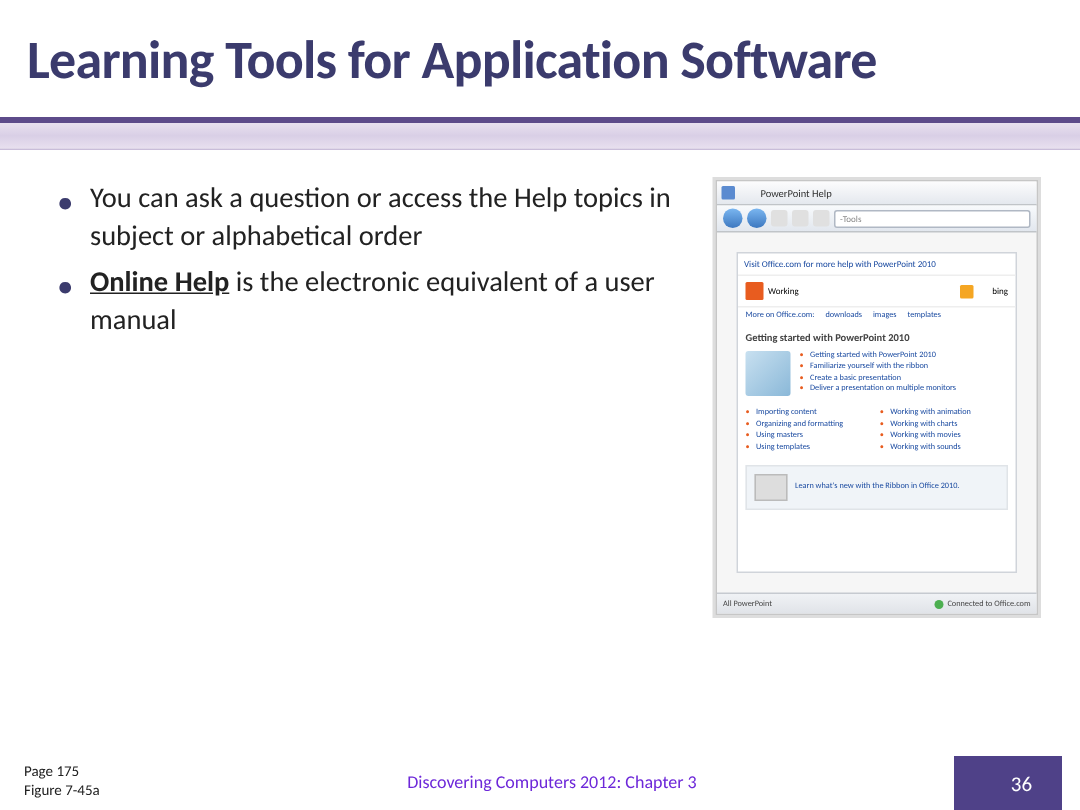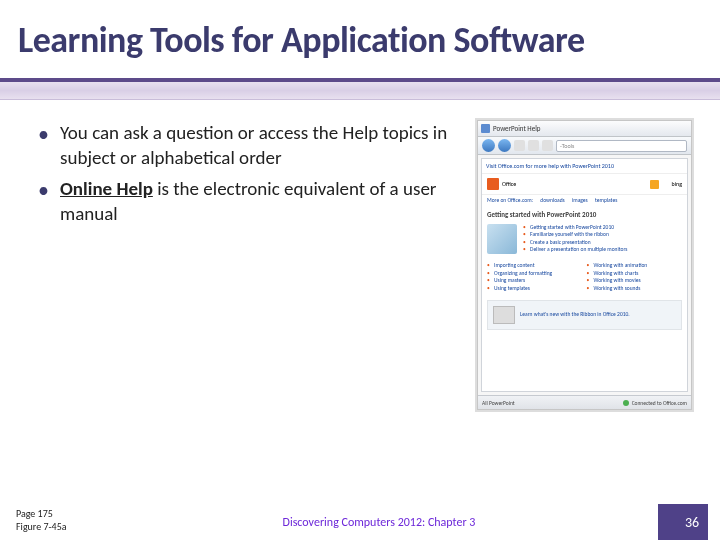--- a/index.html
+++ b/index.html
@@ -61,21 +61,21 @@
     flex-direction: column;
     box-shadow: 0 0 0 2px #ddd;
   }
   .hw-titlebar {
     height: 16px;
     background: linear-gradient(#fcfcfd,#e4e8ee);
     border-bottom: 1px solid #c0c4c8;
     display: flex;
     align-items: center;
     padding: 0 3px;
-    gap: 3px;
+    gap: 17px;
   }
   .hw-icon { width: 9px; height: 9px; background: #5b8bd0; border-radius: 1px; }
   .hw-title-text { color:#333; flex:1; font-size:7px; }
   .hw-toolbar {
     height: 18px;
     background: linear-gradient(#f8fafc,#e2e7ee);
     border-bottom: 1px solid #c0c4c8;
     display: flex;
     align-items: center;
     padding: 0 4px;
@@ -85,21 +85,21 @@
   .hw-stop { width:11px; height:11px; background:#e0e0e0; border-radius:2px;}
   .hw-search {
     flex: 1;
     height: 12px;
     background: #fff;
     border: 1px solid #b0b8c4;
     border-radius: 2px;
     display:flex; align-items:center; padding:0 3px;
     color:#888;
   }
-  .hw-body { flex:1; background:#fff; border:1px solid #d0d4da; margin:3px; overflow:hidden; display:flex; flex-direction:column;}
+  .hw-body { flex:1; background:#fff; border:1px solid #d0d4da; margin:13px; overflow:hidden; display:flex; flex-direction:column;}
   .hw-top-link { padding:3px 4px; color:#1a4aa0; font-size:6px; border-bottom:1px solid #eee;}
   .hw-brandrow { padding:4px 5px; display:flex; align-items:center; justify-content:space-between; border-bottom:1px solid #eee;}
   .office-logo { display:flex; align-items:center; gap:3px;}
   .office-sq { width:12px; height:12px; background:#e85c1f; border-radius:1px; }
   .bing-logo { display:flex; align-items:center; gap:12px;}
   .bing-sq { width:9px; height:9px; background:#f5a623; border-radius:1px;}
   .hw-subnav { padding:2px 5px; color:#1a4aa0; font-size:5.5px;}
   .hw-subnav span { margin-right:6px; }
   .hw-section-title { font-weight:bold; color:#444; font-size:7px; padding:5px 5px 2px;}
   .hw-getting { display:flex; padding:3px 5px 6px; gap:6px;}
@@ -133,21 +133,21 @@
   }
   .footer-center {
     flex: 1;
     display: flex;
     align-items: center;
     justify-content: center;
     font-size: 12px;
     color: #6d28d9;
   }
   .footer-right {
-    width: 50px;
+    width: 72px;
     background: #4f4188;
     color: #fff;
     display: flex;
     align-items: center;
     justify-content: center;
     font-size: 14px;
     padding-left: 18px;
   }
 </style>
 </head>
@@ -180,21 +180,21 @@
       <div class="hw-search">
         <span textcontent="Search">- </span>
         <span>Tools</span>
       </div>
     </div>
     <div class="hw-body">
       <div class="hw-top-link">Visit Office.com for more help with PowerPoint 2010</div>
       <div class="hw-brandrow">
         <div class="office-logo">
           <div class="office-sq"></div>
-          <span>Office</span>
+          <span>Working</span>
         </div>
         <div class="bing-logo">
           <div class="bing-sq"></div>
           <span>bing</span>
         </div>
       </div>
       <div class="hw-subnav">
         <span>More on Office.com:</span>
         <span>downloads</span>
         <span>images</span>

